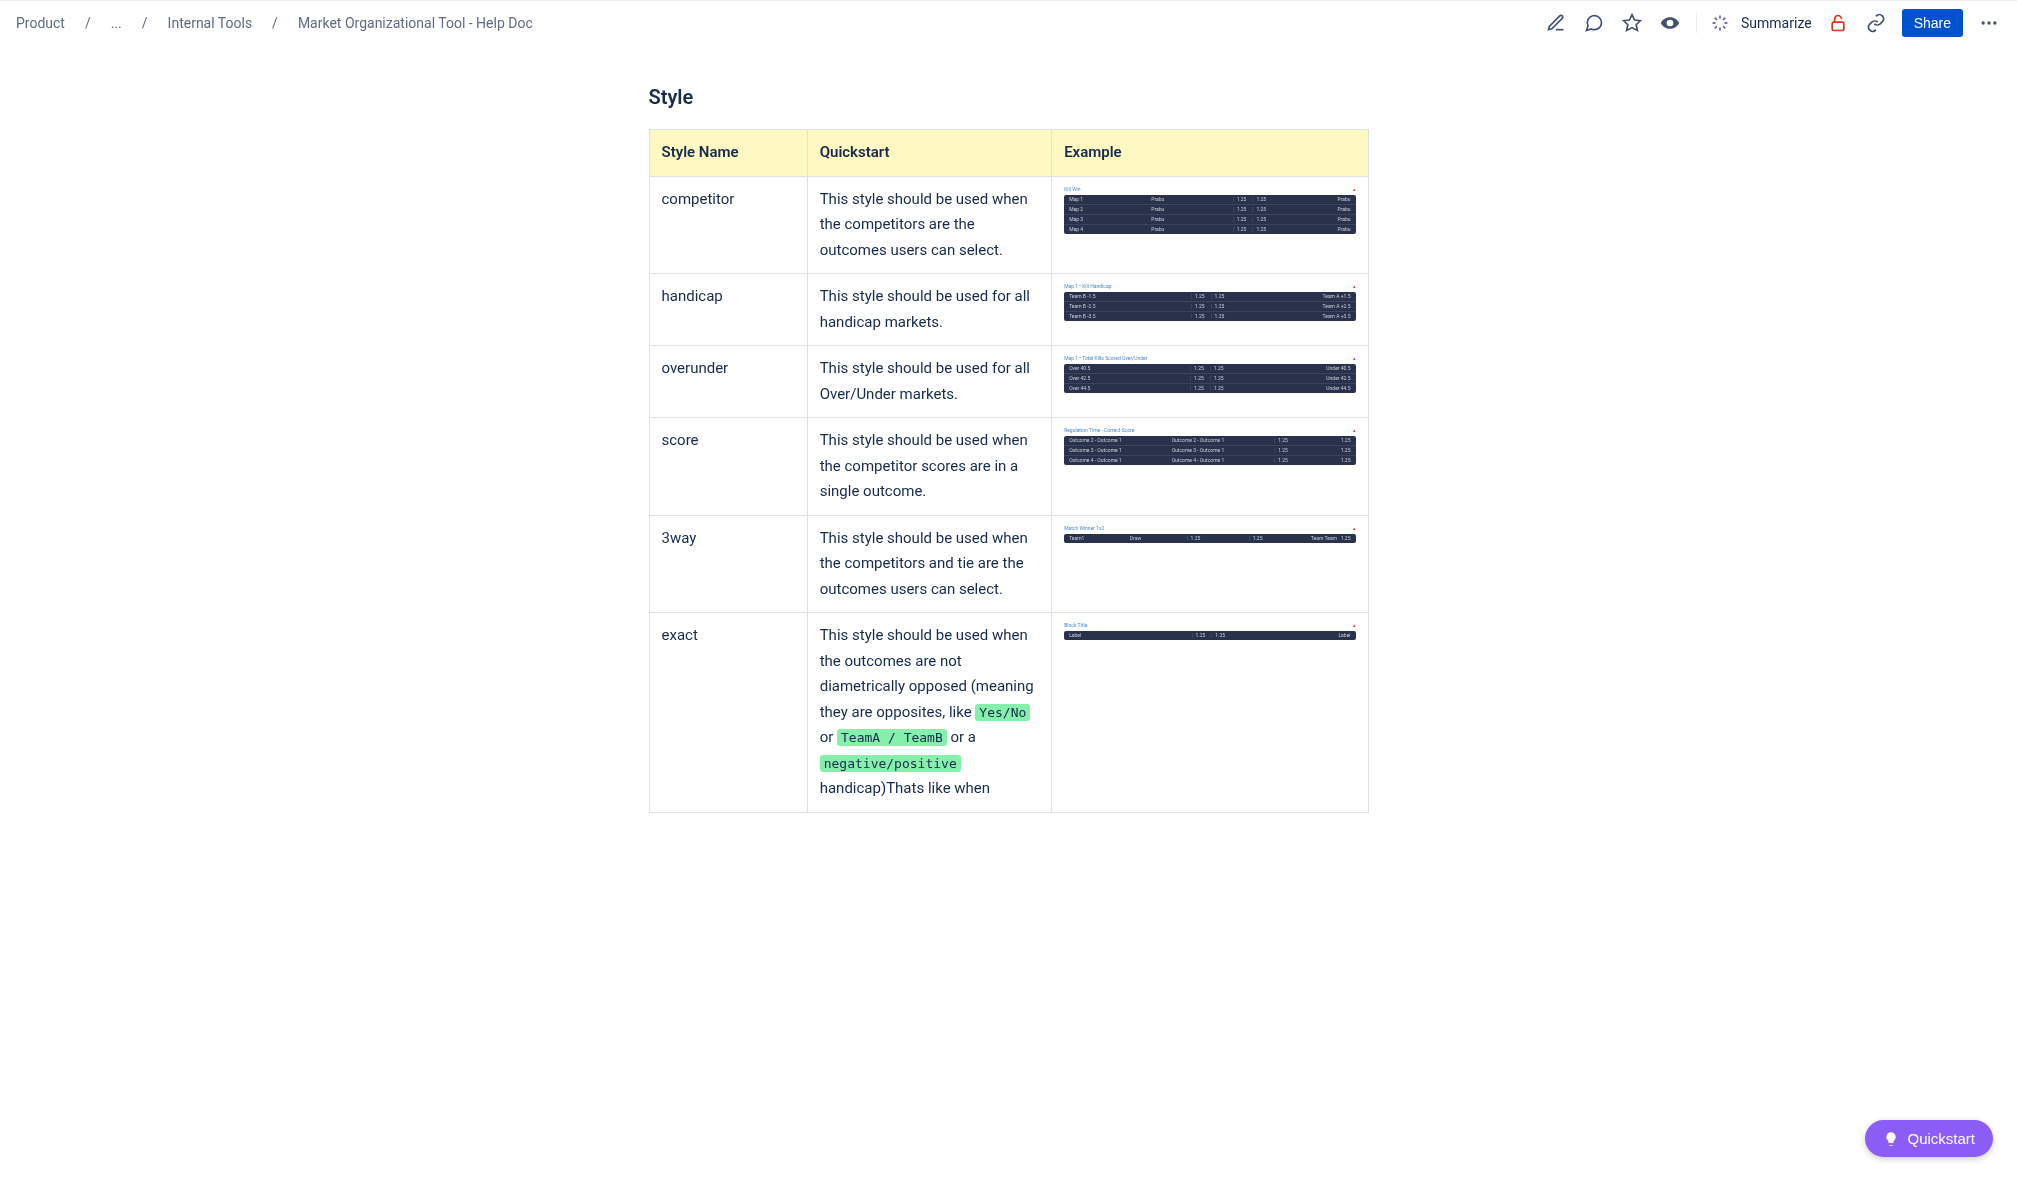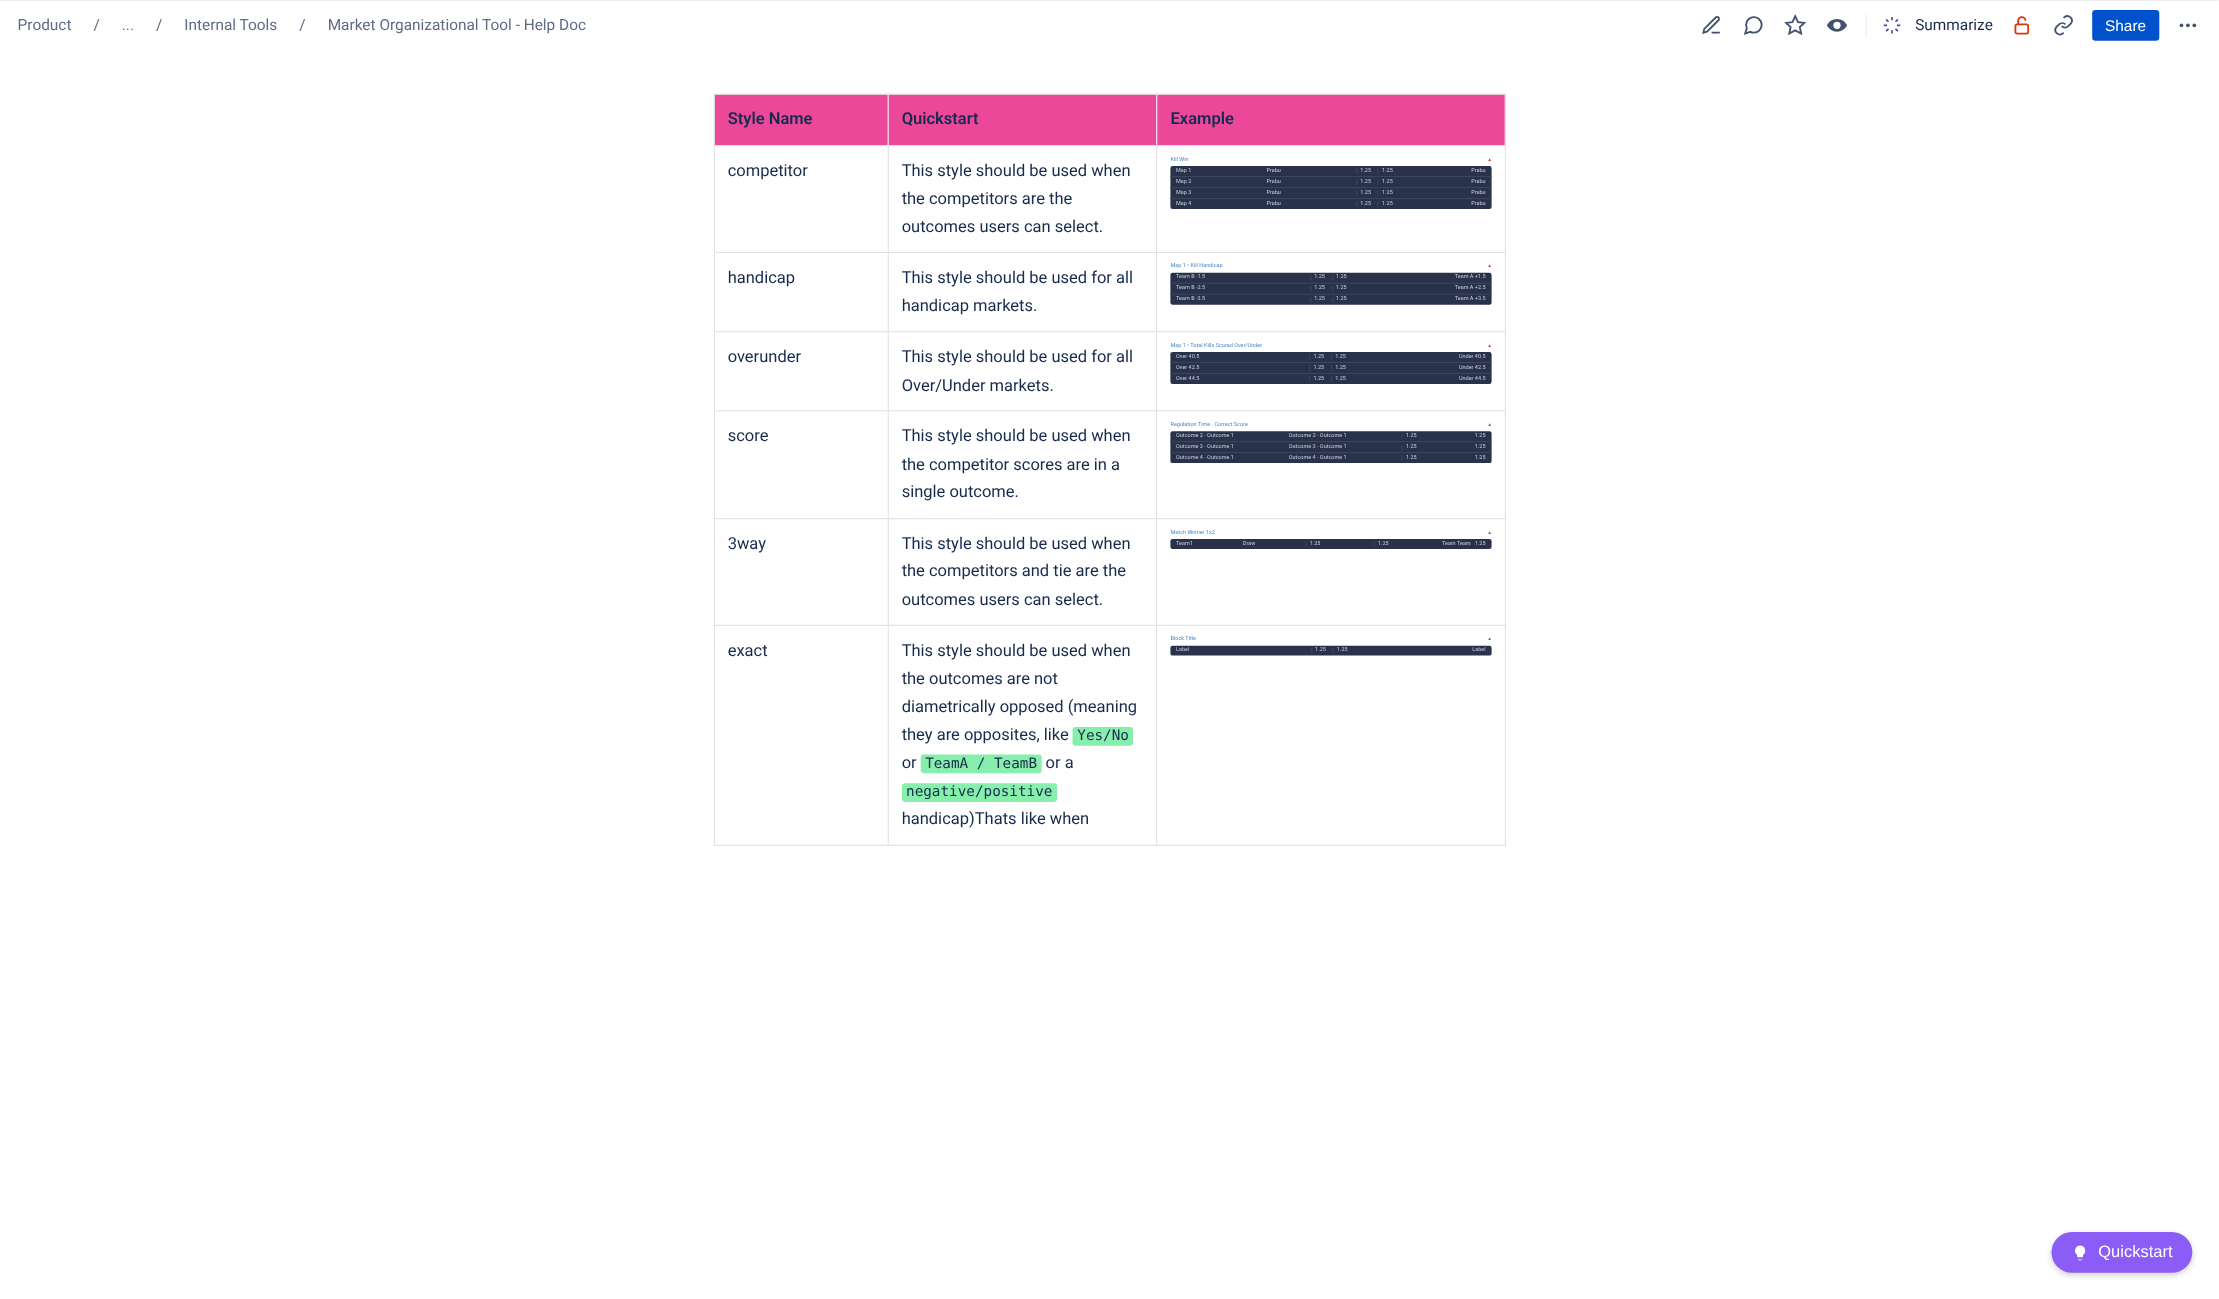--- a/index.html
+++ b/index.html
@@ -16,21 +16,21 @@
   .icon-btn { width: 24px; height: 24px; display: inline-flex; align-items: center; justify-content: center; background: none; border: none; cursor: pointer; color: #42526E; padding:0; }
   .icon-btn.red { color: #DE350B; }
   .summarize { display: inline-flex; align-items: center; gap: 12px; font-size: 14px; color: #172B4D; cursor: pointer; }
   .share-btn { background: #0052CC; color: #fff; border: none; border-radius: 3px; padding: 6px 12px; font-size: 14px; font-weight: 500; cursor: pointer; }
   .vbar { width:1px; height:20px; background:#ebecf0; }
   
   .content { max-width: 760px; margin: 0 auto; padding: 40px 20px 80px 20px; }
   h2.section-title { font-size: 20px; font-weight: 600; margin: 0 0 20px 0; color:#172B4D; }
   table.styles { border-collapse: collapse; width: 100%; }
   table.styles th, table.styles td { border: 1px solid #dfe1e6; padding: 10px 12px; text-align: left; vertical-align: top; font-size: 15px; line-height:1.7; }
-  table.styles th { background: #ec4899; font-weight: 600; }
+  table.styles th { background: #fef9c3; font-weight: 600; }
   .col-name { width: 22%; }
   .col-desc { width: 34%; }
   .col-ex   { width: 44%; }
   code.inline { background:#86efac; border-radius:3px; padding:1px 4px; font-family: SFMono-Regular, Menlo, monospace; font-size:13px; }
   
   .mini { font-size: 5px; color: #c7d0dc; line-height:1; }
   .mini .mini-title { color:#4a88c7; margin-bottom:3px; display:flex; justify-content:space-between; }
   .mini .panel { background:#29324a; border-radius:2px; }
   .mini .row { display:flex; justify-content:space-between; align-items:center; padding:2px 5px; border-top:1px solid #3b455f; color:#c7d0dc; }
   .mini .row:first-child { border-top:none; }
@@ -105,20 +105,21 @@
       <svg width="20" height="20" viewBox="0 0 24 24" fill="currentColor">
           <circle cx="5" cy="12" r="2"></circle>
           <circle cx="12" cy="12" r="2"></circle>
           <circle cx="19" cy="12" r="2"></circle>
         </svg>
     </button>
   </div>
 </div>
 
 <div class="content">
+  <h2 class="section-title">Style</h2>
   <table class="styles">
     <thead>
       <tr>
         <th class="col-name">Style Name</th>
         <th class="col-desc">Quickstart</th>
         <th class="col-ex">Example</th>
       </tr>
     </thead>
     <tbody id="styles-tbody">
         <tr>

